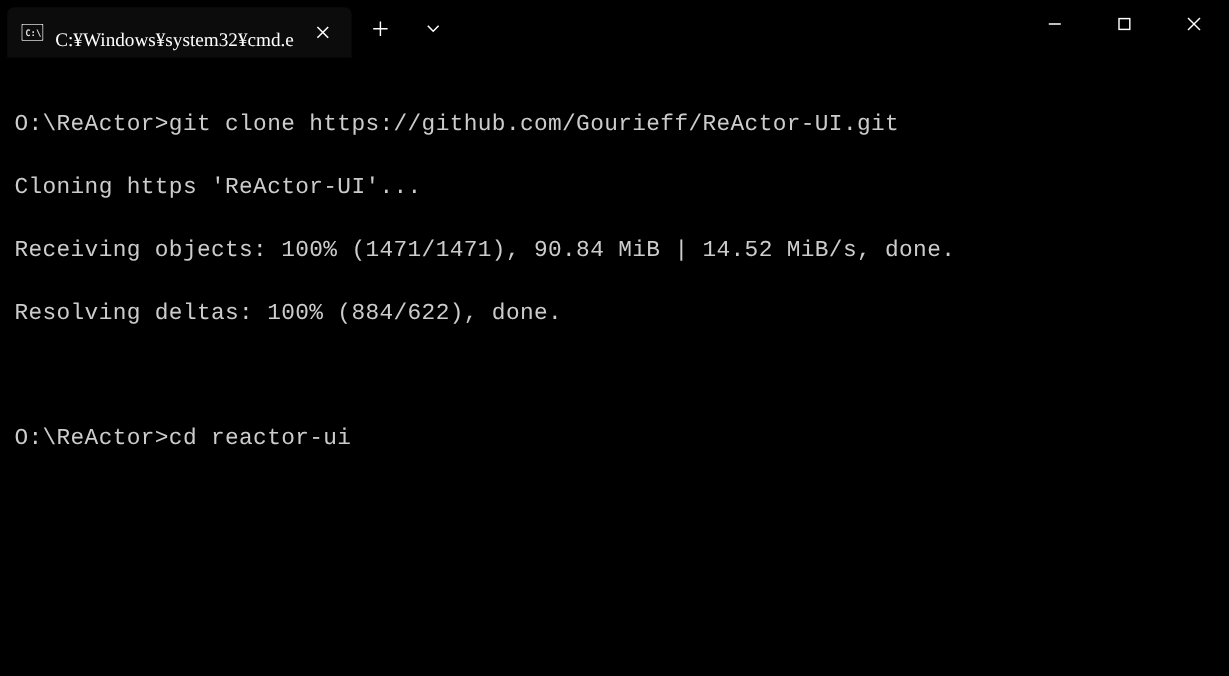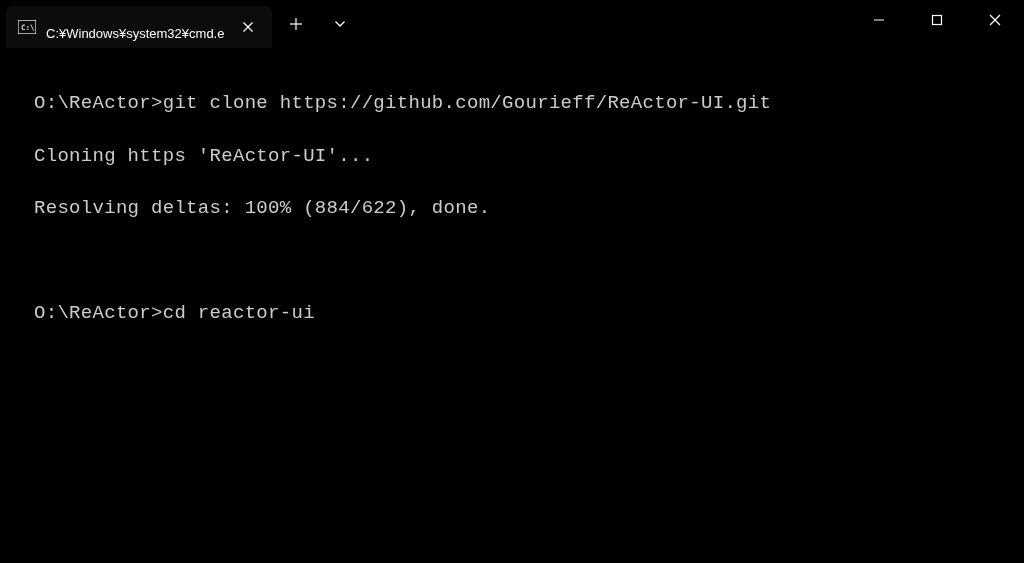--- a/index.html
+++ b/index.html
@@ -33,22 +33,22 @@
     .tab-icon {
       width: 18px;
       height: 14px;
       display: flex;
       align-items: center;
       justify-content: center;
     }
     .tab-icon svg { display: block; }
     .tab-title {
       color: #fff;
-      font-family: Liberation Sans, sans-serif;
-      font-size: 13px;
+      font-family: Liberation Serif, serif;
+      font-size: 16px;
       white-space: nowrap;
       overflow: hidden;
       text-overflow: ellipsis;
       flex: 1;
       margin-top: 13px;
     }
     .tab-close {
       width: 28px;
       height: 28px;
       display: flex;
@@ -73,21 +73,21 @@
     }
     .win-btn {
       width: 58px;
       height: 40px;
       display: flex;
       align-items: center;
       justify-content: center;
       cursor: pointer;
     }
     .terminal-body {
-      padding: 16px 14px 14px 34px;
+      padding: 16px 14px 14px 12px;
       background: #000;
       color: #cccccc;
       font-size: 19px;
       line-height: 1.38;
       letter-spacing: 0.3px;
       height: calc(563px - 48px);
       overflow: hidden;
       white-space: pre;
     }
     .blank-line { height: 1.38em; }
@@ -139,18 +139,19 @@
         <line x1="1" y1="1" x2="11" y2="11" stroke="#fff" stroke-width="1.2"></line>
         <line x1="11" y1="1" x2="1" y2="11" stroke="#fff" stroke-width="1.2"></line>
       </svg>
     </div>
   </div>
 </div>
 
 <div class="terminal-body">
 <div>O:\ReActor&gt;git clone https://github.com/Gourieff/ReActor-UI.git</div>
 <div>Cloning https 'ReActor-UI'...</div>
+<div>Receiving objects: 100% (1471/1471), 90.84 MiB | 14.52 MiB/s, done.</div>
 <div>Resolving deltas: 100% (884/622), done.</div>
 <div class="blank-line"></div>
 <div>O:\ReActor&gt;cd reactor-ui</div>
 <div class="blank-line"></div>
 <div></div>
 </div>
 
 </body></html>

